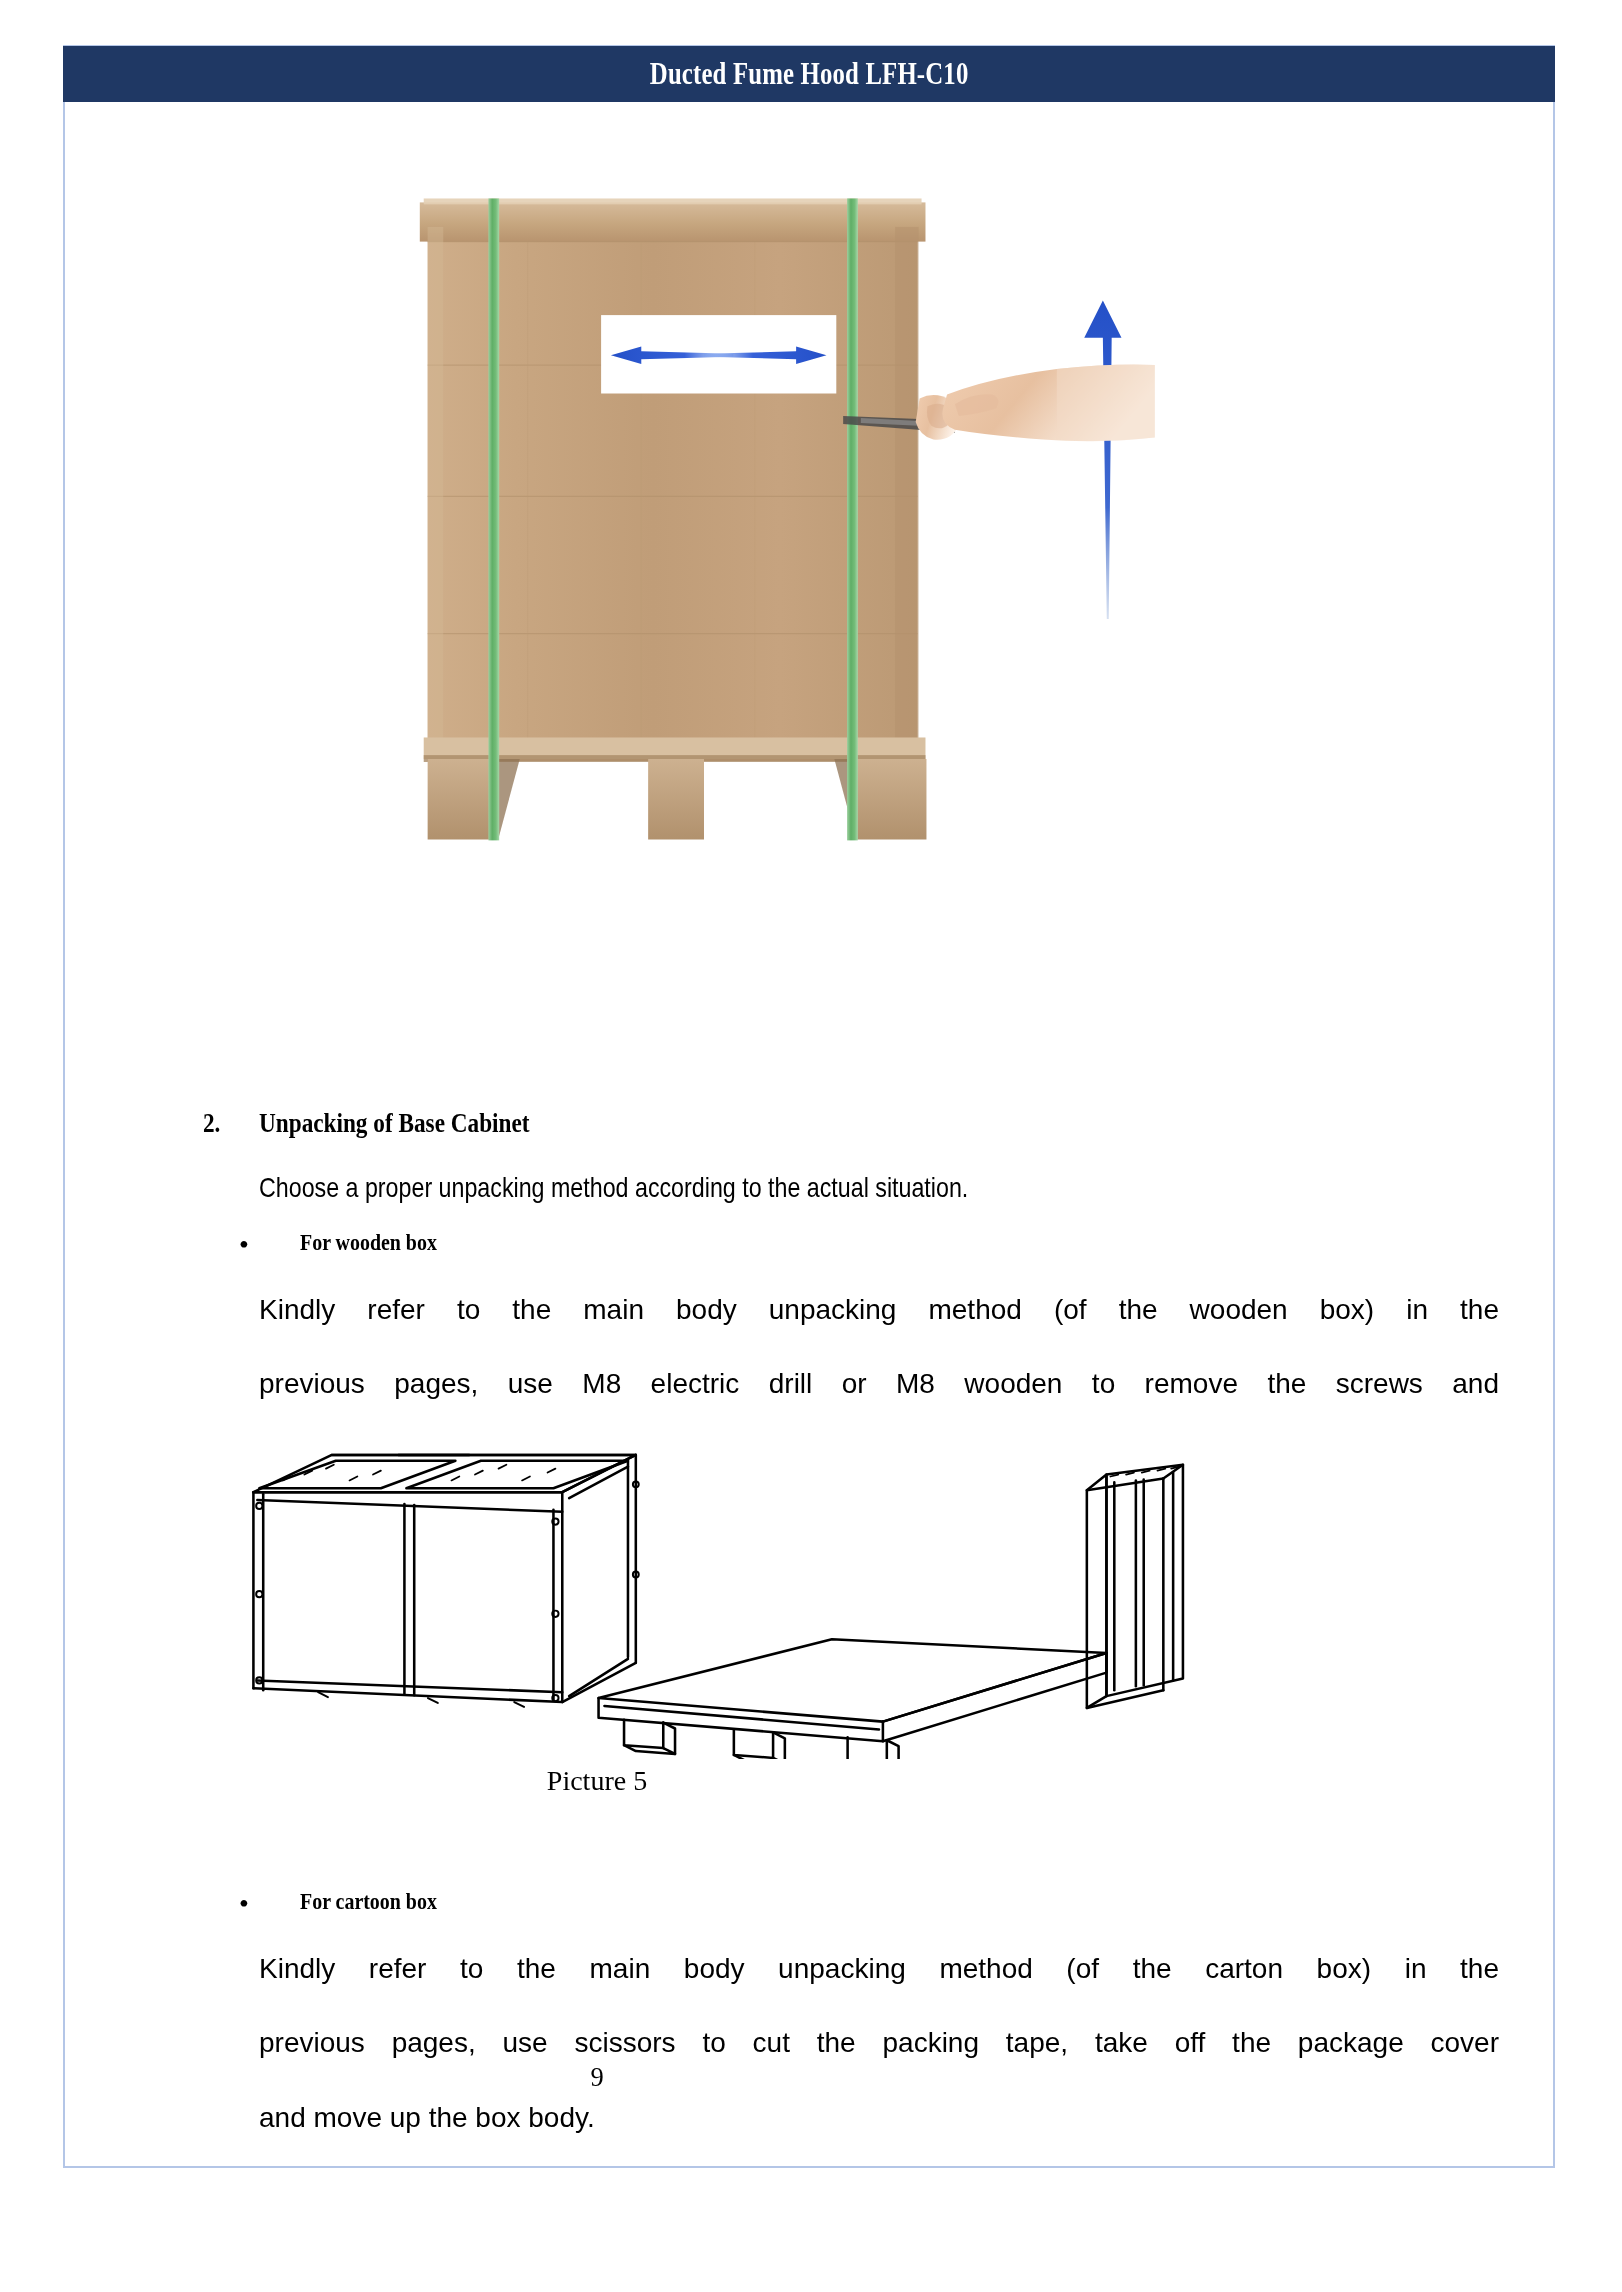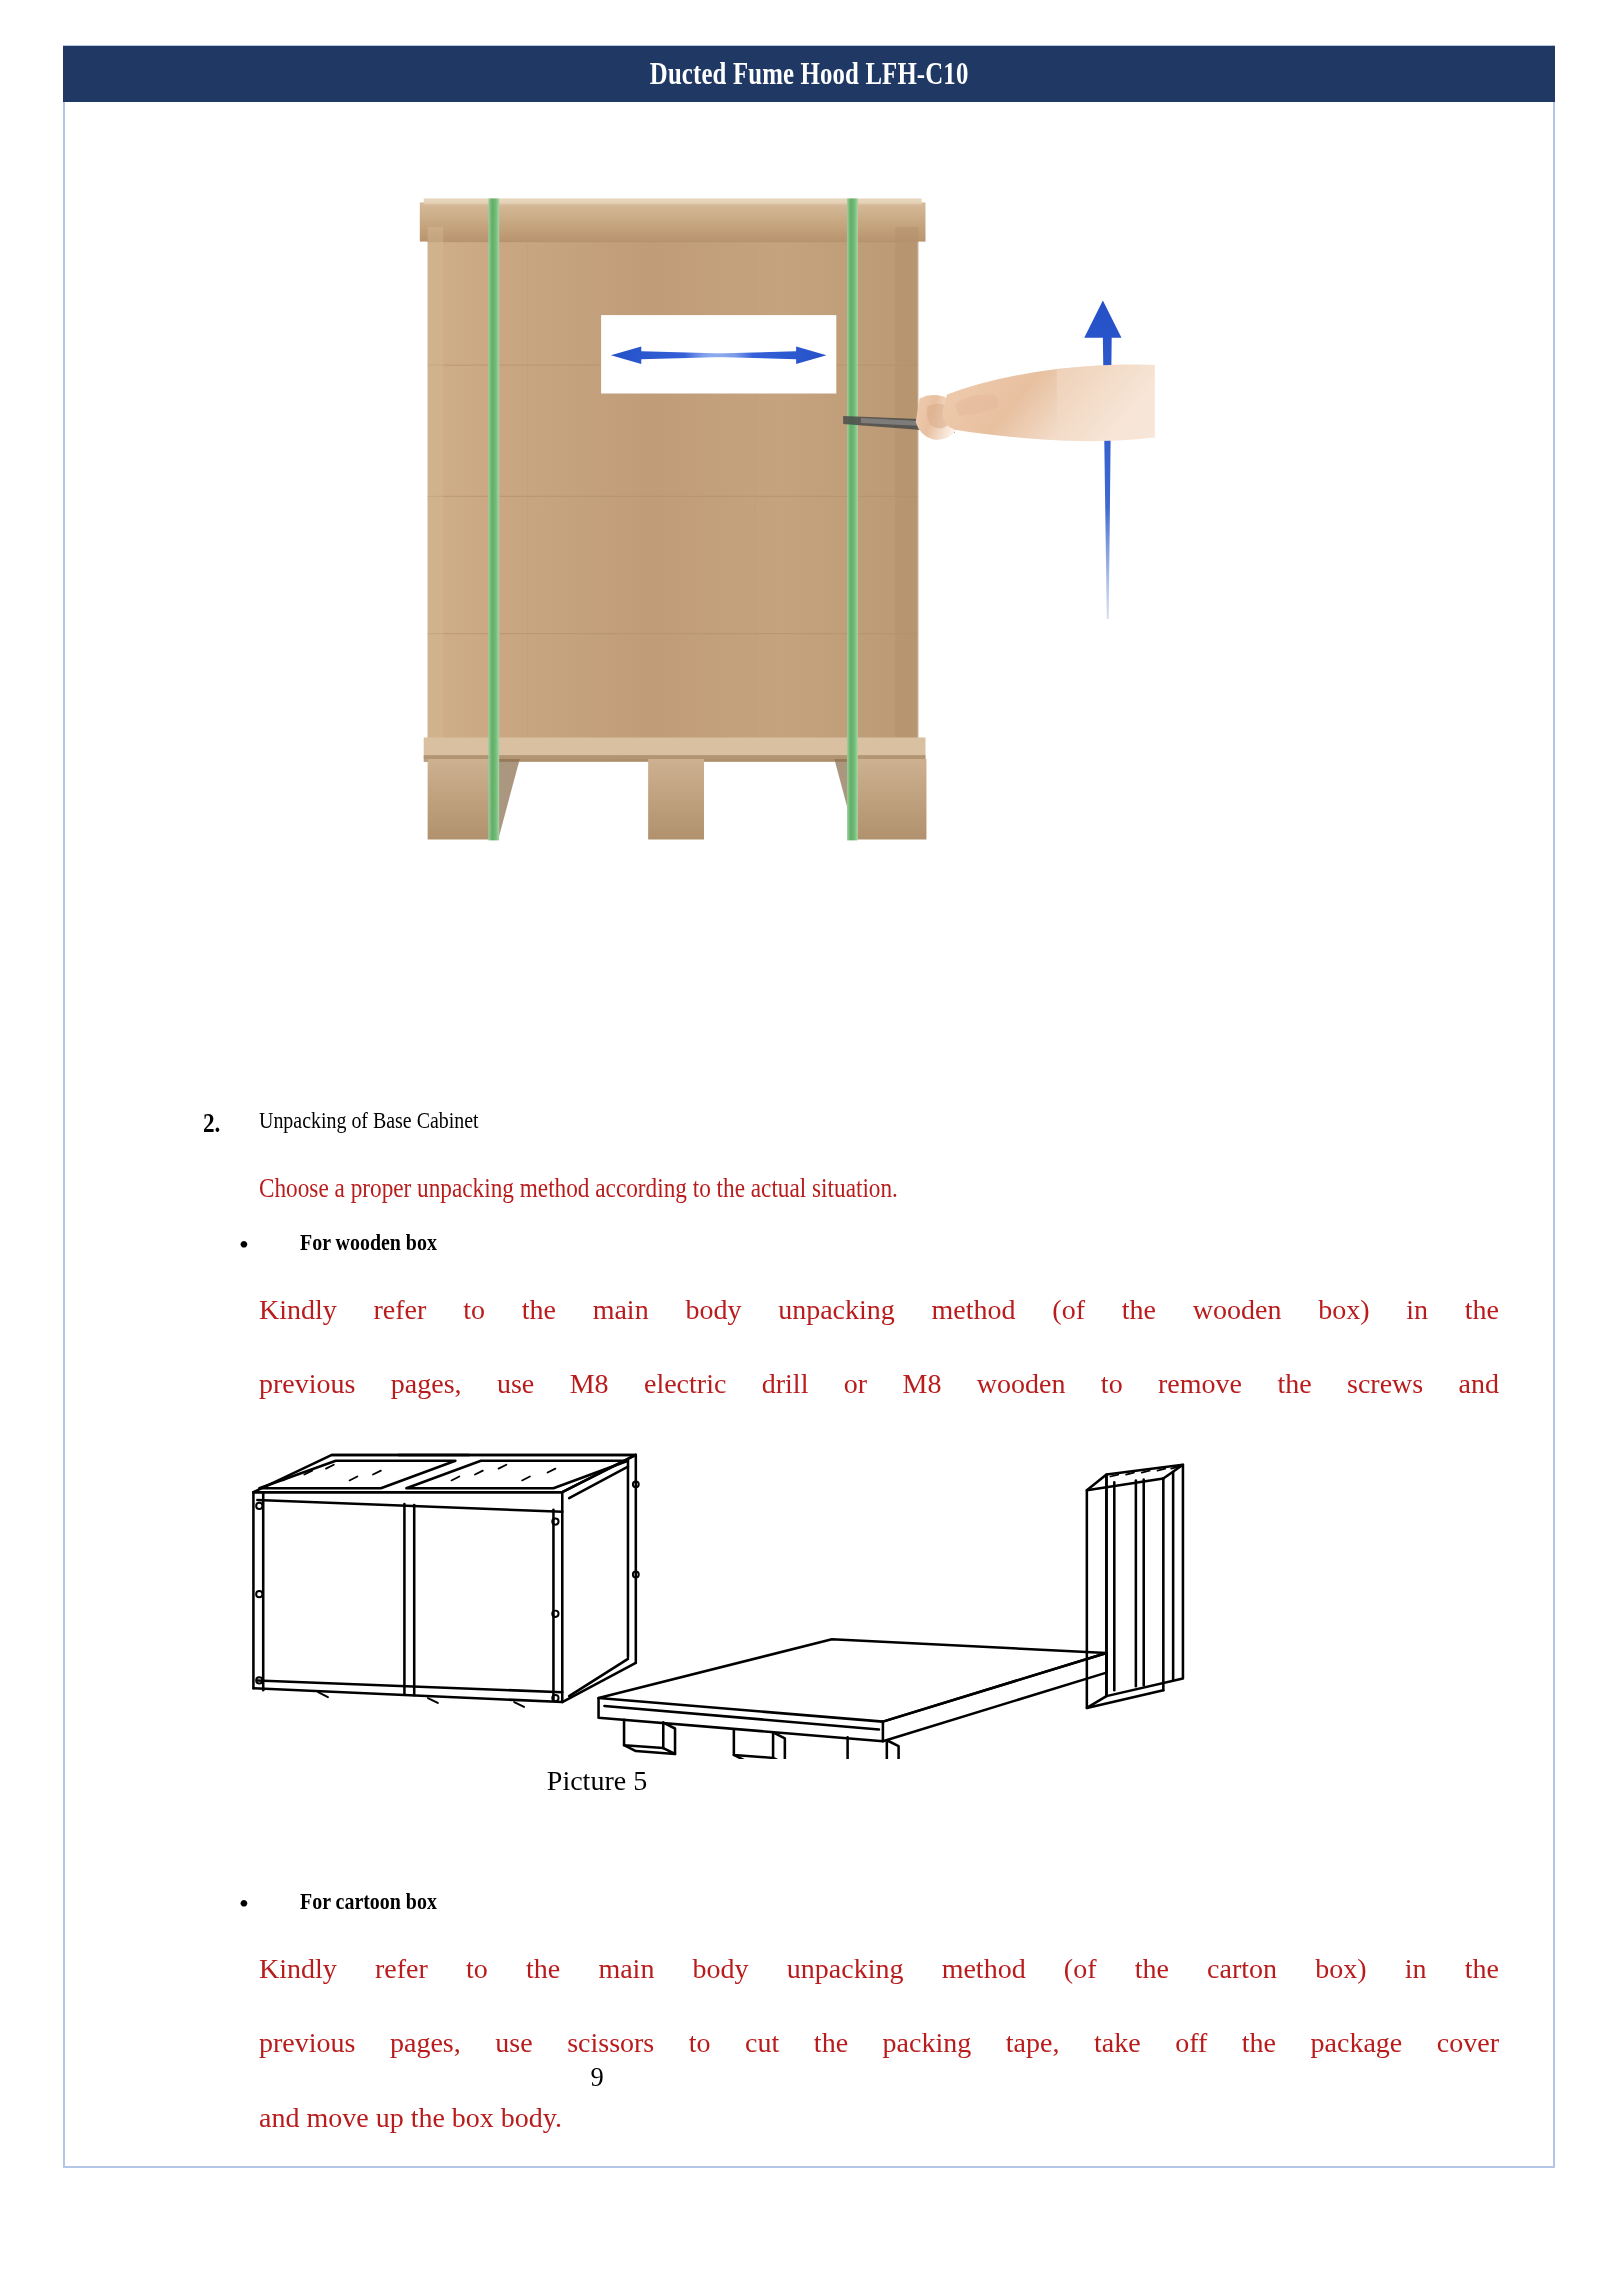--- a/index.html
+++ b/index.html
@@ -84,42 +84,42 @@
     width: 1059px;
     text-align: center;
     font-size: 28px;
     font-family: "Liberation Serif", serif;
   }
   #cap4 span { display: inline-block; transform: scaleX(0.82); transform-origin: center; }
 
   
   .txt {
     position: absolute;
-    font-family: Liberation Serif, serif;
+    font-family: Liberation Sans, sans-serif;
     font-size: 28px;
     line-height: 1.30;
-    color: #b91c1c;
+    color: #000000;
   }
   .condense { display: block; transform: scaleX(0.83); transform-origin: left center; width: 120.5%; }
 
   #h2-num {
     position: absolute;
     left: 140px;
     top: 1005px;
     font-weight: bold;
     font-size: 28px;
   }
   #h2-num span { display: inline-block; transform: scaleX(0.83); transform-origin: left center; }
 
   #h2-text {
     position: absolute;
     left: 196px;
     top: 1005px;
-    font-weight: normal;
-    font-size: 24px;
+    font-weight: bold;
+    font-size: 28px;
     white-space: nowrap;
   }
   #h2-text span { display: inline-block; transform: scaleX(0.83); transform-origin: left center; }
 
   #p-choose {
     position: absolute;
     left: 196px;
     top: 1068px;
     width: 1225px;
     white-space: nowrap;

